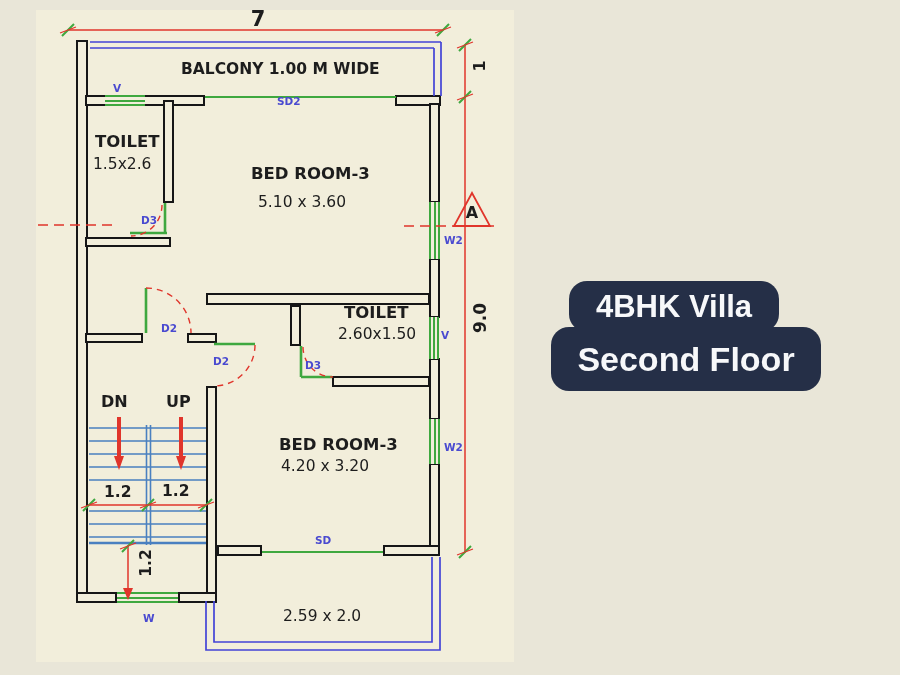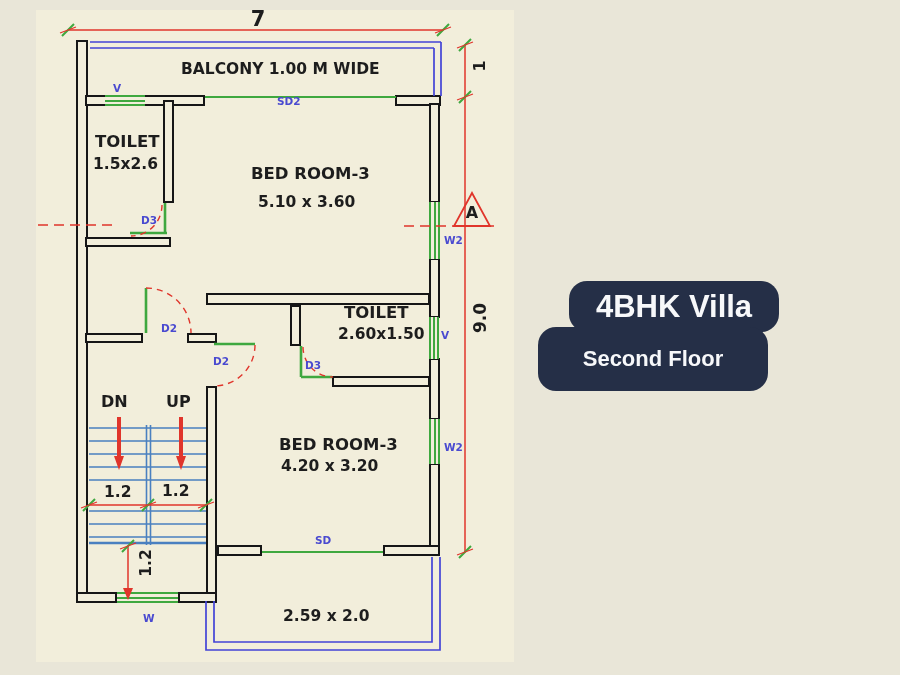--- a/index.html
+++ b/index.html
@@ -6,21 +6,21 @@
   #canvas{position:relative;width:900px;height:675px;background:#e9e6d8;overflow:hidden;
           font-family:"DejaVu Sans",sans-serif}
   .backdrop{position:absolute;left:36px;top:10px;width:478px;height:652px;background:#f2eedb}
   .wall{position:absolute;box-sizing:border-box;border:2.5px solid #161616;background:#f2eedb}
   .win-h{position:absolute;box-sizing:border-box;border-top:2px solid #3fa83f;border-bottom:2px solid #3fa83f;
          background:linear-gradient(#3fa83f,#3fa83f) center/100% 2px no-repeat #f2eedb}
   .win-v{position:absolute;box-sizing:border-box;border-left:2px solid #3fa83f;border-right:2px solid #3fa83f;
          background:linear-gradient(#3fa83f,#3fa83f) center/2px 100% no-repeat #f2eedb}
   .lbl{position:absolute;color:#1d1d1d;white-space:nowrap;z-index:6;line-height:1.15}
   .room{font-size:16.5px;font-weight:600}
-  .size{font-size:15.5px;font-weight:700}
+  .size{font-size:15.5px;font-weight:400}
   .dim{font-size:15.5px;font-weight:600}
   .blue{position:absolute;font:700 10.5px "DejaVu Sans",sans-serif;color:#4a4ad0;white-space:nowrap;z-index:6}
   .rot{display:flex;align-items:center;justify-content:center;transform:rotate(-90deg)}
   svg.linework{position:absolute;left:0;top:0;z-index:5}
   .badge{position:absolute;background:#252f47;border-radius:18px;display:flex;align-items:center;justify-content:center;
          color:#f7f8fa;font-family:"Liberation Sans",sans-serif;font-weight:700;z-index:7}
 </style>
 </head>
 <body>
 
@@ -138,17 +138,17 @@
   <div class="blue" style="left:305px;top:359px">D3</div>
   <div class="blue" style="left:444px;top:234px">W2</div>
   <div class="blue" style="left:441px;top:329px">V</div>
   <div class="blue" style="left:444px;top:441px">W2</div>
   <div class="blue" style="left:315px;top:534px">SD</div>
   <div class="blue" style="left:143px;top:612px">W</div>
 
   <div class="badge" style="left:569px;top:281px;width:210px;height:51px;font-size:31px">
     <span>4BHK Villa</span>
   </div>
-  <div class="badge" style="left:538px;top:327px;width:230px;height:64px;font-size:22px">
+  <div class="badge" style="left:551px;top:327px;width:270px;height:64px;font-size:34px">
     <span>Second Floor</span>
   </div>
 
 </div>
 
 </body></html>

